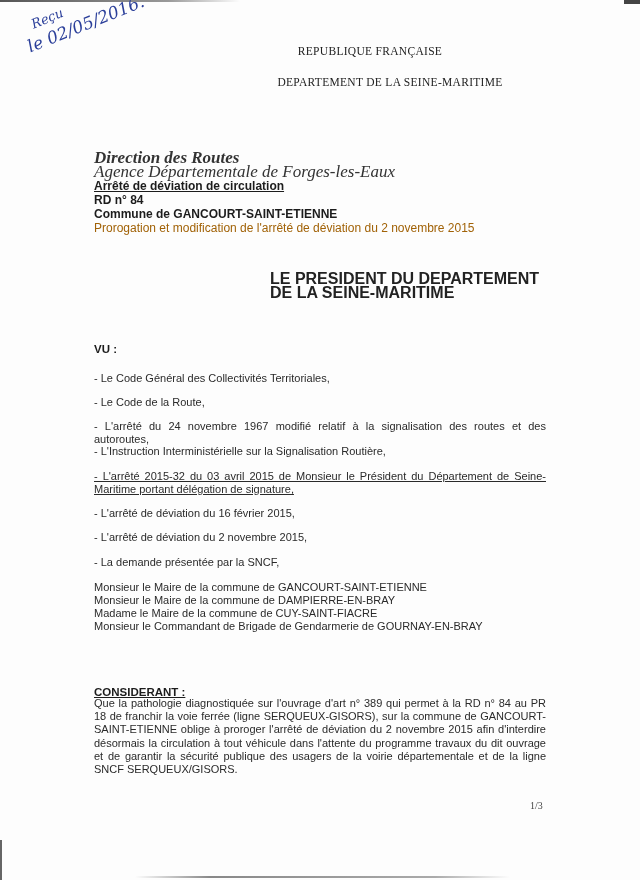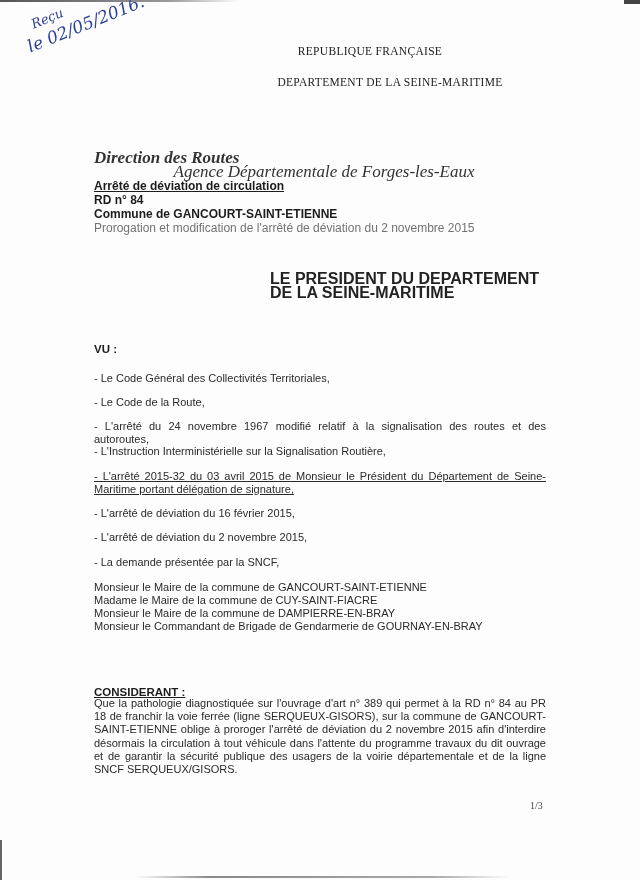--- a/index.html
+++ b/index.html
@@ -84,36 +84,36 @@
     }
     .sender .s-direction,
     .sender .s-agence {
       font-family: "Liberation Serif", serif;
       font-style: italic;
       font-weight: bold;
       color: #333;
       font-size: 17px;
       display: block;
     }
-    .sender .s-agence { font-weight: normal; font-style: italic; text-align: right; }
+    .sender .s-agence { font-weight: normal; font-style: italic; }
     .sender .s-title {
       display: block;
       font-weight: bold;
       text-decoration: underline;
       font-size: 12px;
     }
     .sender .s-rd, .sender .s-commune {
       display: block;
       font-weight: bold;
       font-size: 12px;
     }
     .sender .s-prorog {
       display: block;
       font-size: 12px;
-      color: #737373;
+      color: #a16207;
     }
 
     .president {
       position: absolute;
       left: 270px;
       top: 272px;
       font-weight: bold;
       font-size: 16px;
       line-height: 14px;
       color: #222;
@@ -221,22 +221,22 @@
     <div class="vu-item" style="top:420px;">- L'arrêté du 24 novembre 1967 modifié relatif à la signalisation des routes et des autoroutes,</div>
     <div class="vu-item" style="top:445px;">- L'Instruction Interministérielle sur la Signalisation Routière,</div>
     <div class="vu-item" style="top:470px;text-decoration:underline;">- L'arrêté 2015-32 du 03 avril 2015 de Monsieur le Président du Département de Seine-Maritime portant délégation de signature,</div>
     <div class="vu-item" style="top:507px;">- L'arrêté de déviation du 16 février 2015,</div>
     <div class="vu-item" style="top:531px;">- L'arrêté de déviation du 2 novembre 2015,</div>
     <div class="vu-item" style="top:556px;">- La demande présentée par la SNCF,</div>
   </div>
 
   <div class="avis-block">
     <span>Monsieur le Maire de la commune de GANCOURT-SAINT-ETIENNE</span>
+    <span>Monsieur le Maire de la commune de DAMPIERRE-EN-BRAY</span>
     <span>Madame le Maire de la commune de CUY-SAINT-FIACRE</span>
-    <span>Monsieur le Maire de la commune de DAMPIERRE-EN-BRAY</span>
     <span>Monsieur le Commandant de Brigade de Gendarmerie de GOURNAY-EN-BRAY</span>
   </div>
 
   <div class="considerant-title">CONSIDERANT :</div>
   <div class="considerant-text">Que la pathologie diagnostiquée sur l'ouvrage d'art n° 389 qui permet à la RD n° 84 au PR 18 de franchir la voie ferrée (ligne SERQUEUX-GISORS), sur la commune de GANCOURT-SAINT-ETIENNE oblige à proroger l'arrêté de déviation du 2 novembre 2015 afin d'interdire désormais la circulation à tout véhicule dans l'attente du programme travaux du dit ouvrage et de garantir la sécurité publique des usagers de la voirie départementale et de la ligne SNCF SERQUEUX/GISORS.</div>
 
   <div class="page-number">1/3</div>
 </div>
 
 </body></html>

